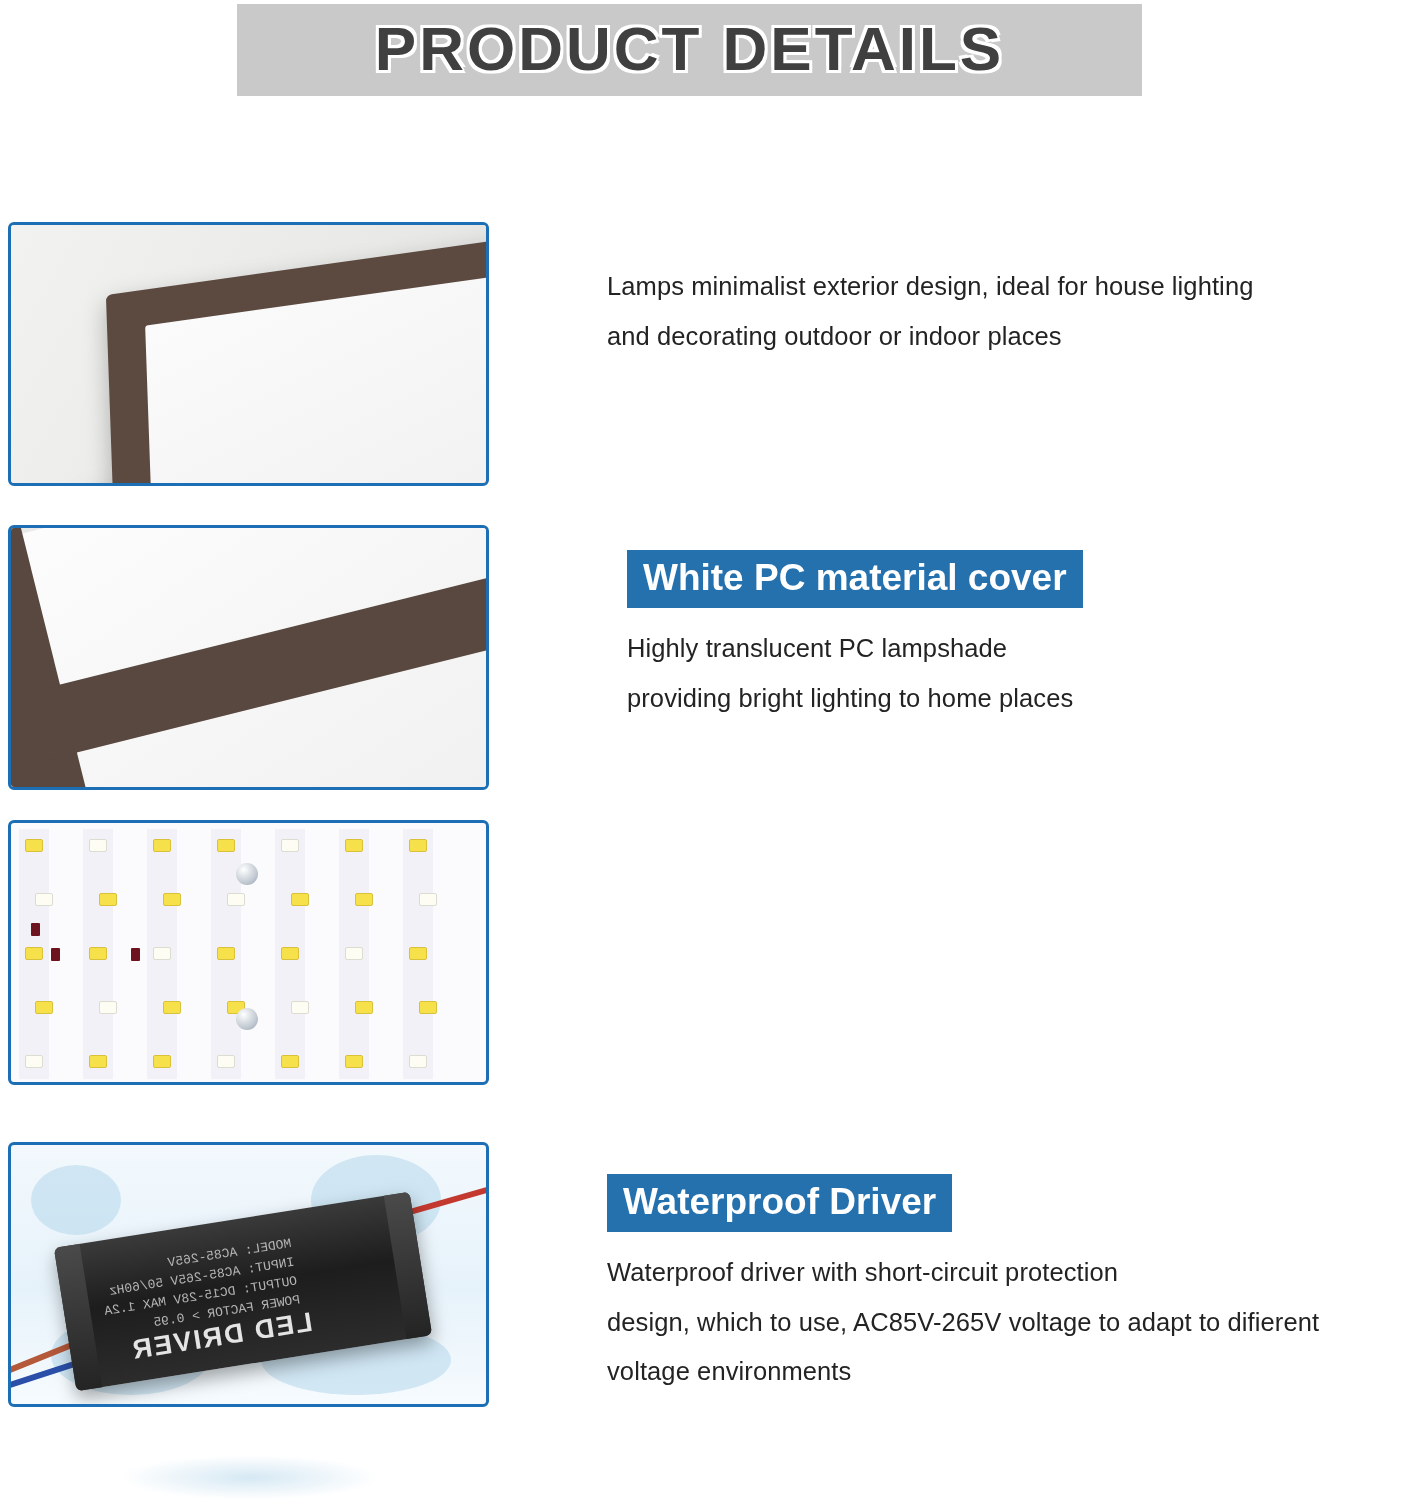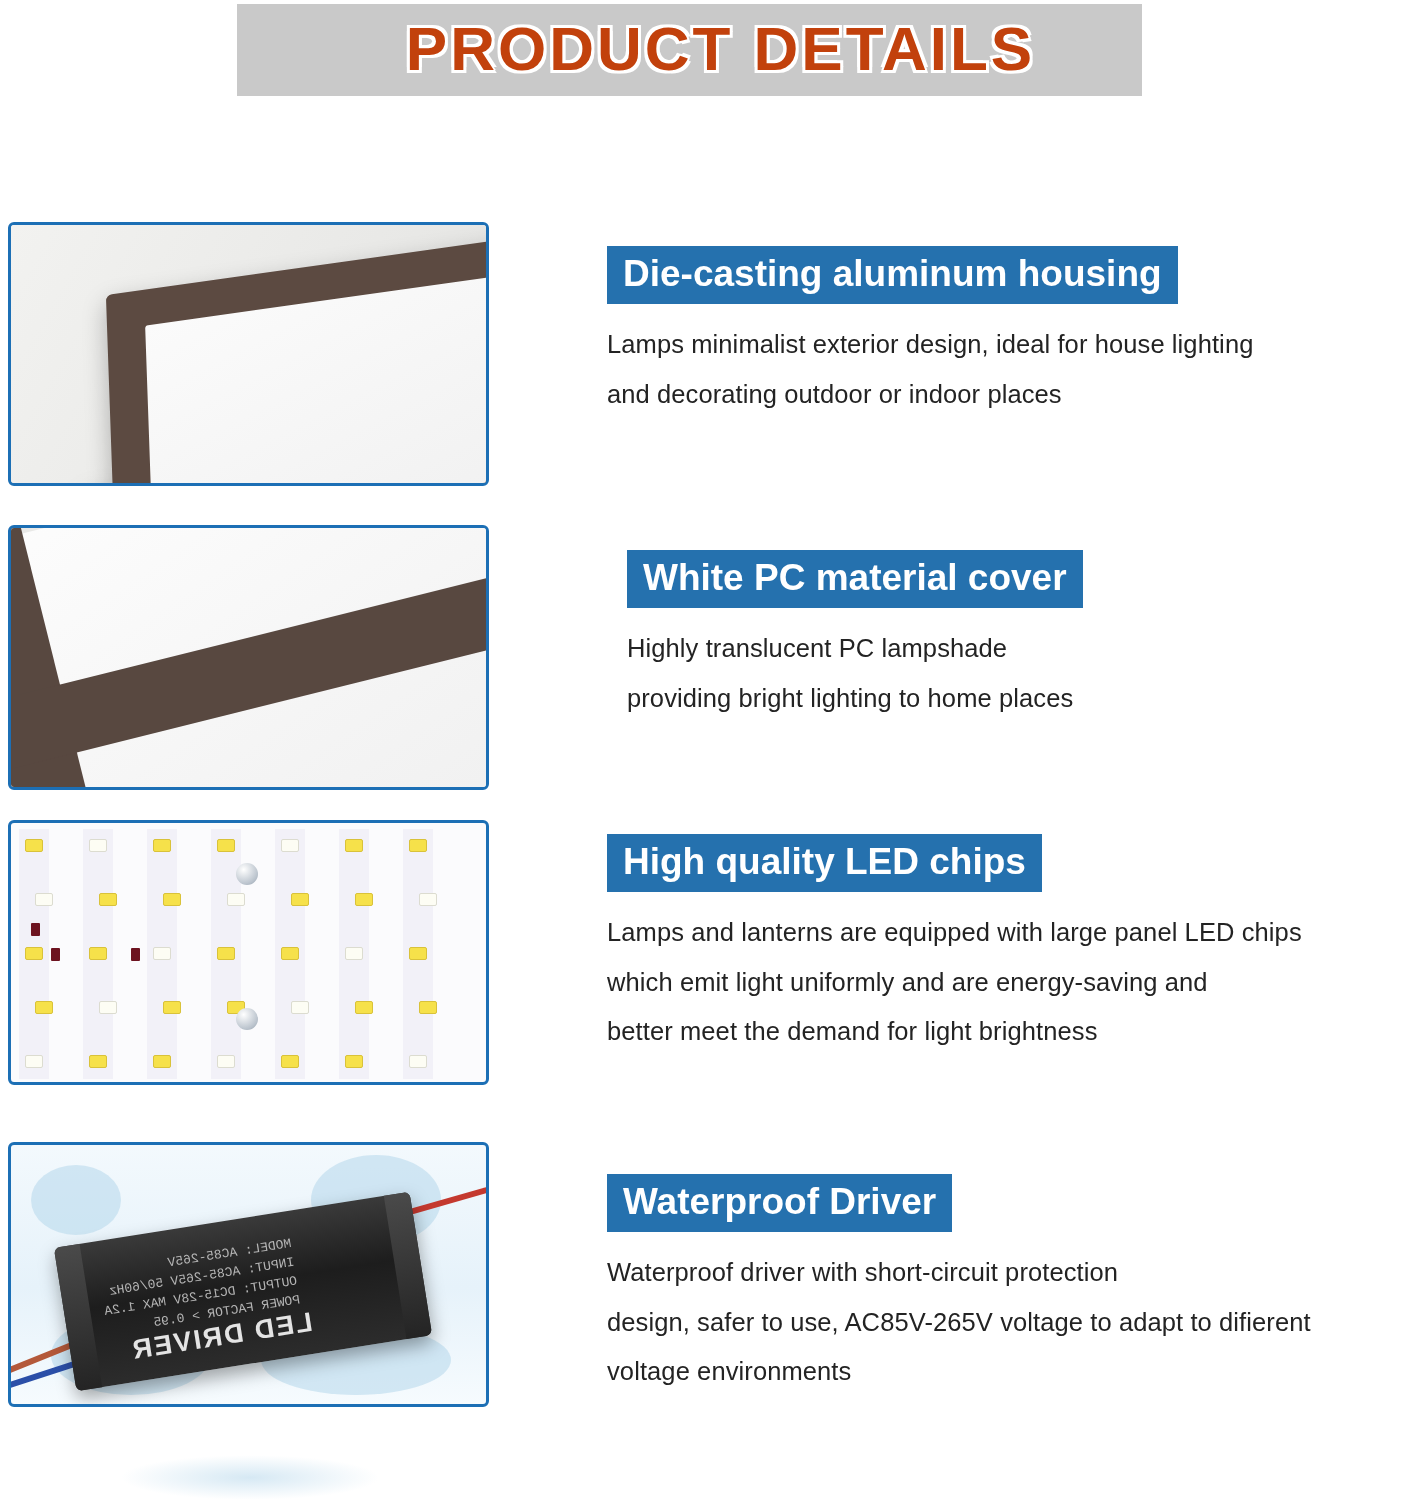--- a/index.html
+++ b/index.html
@@ -29,26 +29,25 @@
     left: 237px;
     top: 0px;
     width: 905px;
     height: 96px;
     display: flex;
     align-items: center;
     justify-content: center;
     font-size: 62px;
     font-weight: bold;
     letter-spacing: 3px;
-    color: #c2410c;
+    color: #404040;
     text-shadow:
        2px 0 0 #ffffff, -2px 0 0 #ffffff, 0 2px 0 #ffffff, 0 -2px 0 #ffffff,
        3px 3px 0 #ffffff, -3px 3px 0 #ffffff, 3px -3px 0 #ffffff, -3px -3px 0 #ffffff;
     white-space: nowrap;
-    margin-left: 31px;
   }
 
   
   .row {
     position: absolute;
     left: 0;
     width: 1401px;
   }
   .thumb {
     position: absolute;
@@ -237,21 +236,20 @@
 
 <div class="row" style="top:222px;height:264px;">
   <div class="thumb img1" style="top:0px;width:481px;height:264px;">
     <div class="wall"></div>
     <div class="shadow"></div>
     <div class="frame-outer">
       <div class="frame-inner"></div>
     </div>
   </div>
   <div class="text-col" style="top:24px;">
-    <span class="badge">Die-casting aluminum housing</span>
     <div class="desc">
       <div>Lamps minimalist exterior design, ideal for house lighting</div>
       <div>and decorating outdoor or indoor places</div>
     </div>
   </div>
 </div>
 
 <div class="row" style="top:525px;height:265px;">
   <div class="thumb img2" style="top:0px;width:481px;height:265px;">
     <div class="panel"></div>
@@ -310,28 +308,20 @@
       <div class="led w" style="left: 206px; top: 232px;"></div>
       <div class="led" style="left: 270px; top: 232px;"></div>
       <div class="led" style="left: 334px; top: 232px;"></div>
       <div class="led w" style="left: 398px; top: 232px;"></div>
       <div class="res" style="left: 20px; top: 100px;"></div>
       <div class="res" style="left: 40px; top: 125px;"></div>
       <div class="res" style="left: 120px; top: 125px;"></div>
       <div class="hole" style="left: 225px; top: 40px;"></div>
       <div class="hole" style="left: 225px; top: 185px;"></div>
     </div>
-  <div class="text-col" style="top:14px;">
-    <span class="badge">High quality LED chips</span>
-    <div class="desc">
-      <div>Lamps and lanterns are equipped with large panel LED chips</div>
-      <div>which emit light uniformly and are energy-saving and</div>
-      <div>better meet the demand for light brightness</div>
-    </div>
-  </div>
 </div>
 
 <div class="row" style="top:1142px;height:265px;">
   <div class="thumb img4" style="top:0px;width:481px;height:265px;">
     <div class="splash" style="left:20px;top:20px;width:90px;height:70px;"></div>
     <div class="splash" style="left:300px;top:10px;width:130px;height:90px;"></div>
     <div class="splash" style="left:40px;top:170px;width:160px;height:80px;"></div>
     <div class="splash" style="left:250px;top:180px;width:190px;height:70px;"></div>
     <div class="wire" style="left:360px;top:58px;width:120px;background:#c4392f;transform:rotate(-16deg);"></div>
     <div class="wire" style="left:-10px;top:222px;width:110px;background:#2b4fa8;transform:rotate(-18deg);"></div>
@@ -345,19 +335,19 @@
         <div>OUTPUT: DC15-28V  MAX 1.2A</div>
         <div>POWER FACTOR &gt; 0.95</div>
       </div>
       <div class="brand">LED DRIVER</div>
     </div>
   </div>
   <div class="text-col" style="top:32px;">
     <span class="badge">Waterproof Driver</span>
     <div class="desc">
       <div>Waterproof driver with short-circuit protection</div>
-      <div>design, safer to use, AC85V-265V voltage to adapt to difierent</div>
+      <div>design, which to use, AC85V-265V voltage to adapt to difierent</div>
       <div>voltage environments</div>
     </div>
   </div>
 </div>
 
 <div class="bottom-splash"></div>
 
 </body></html>

